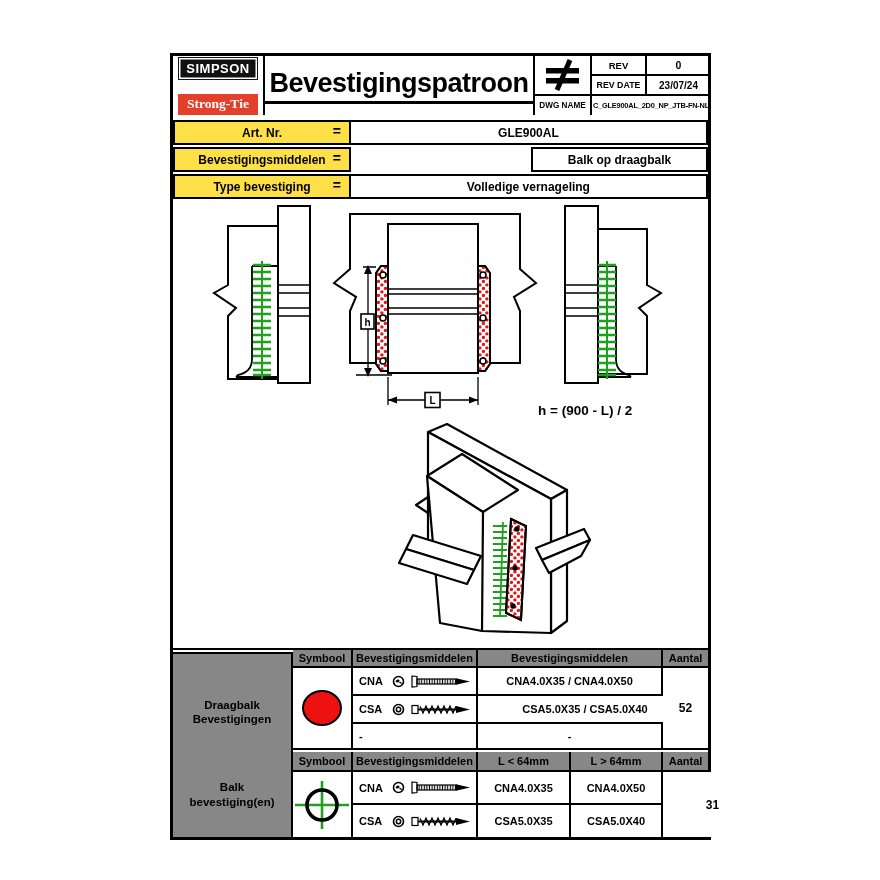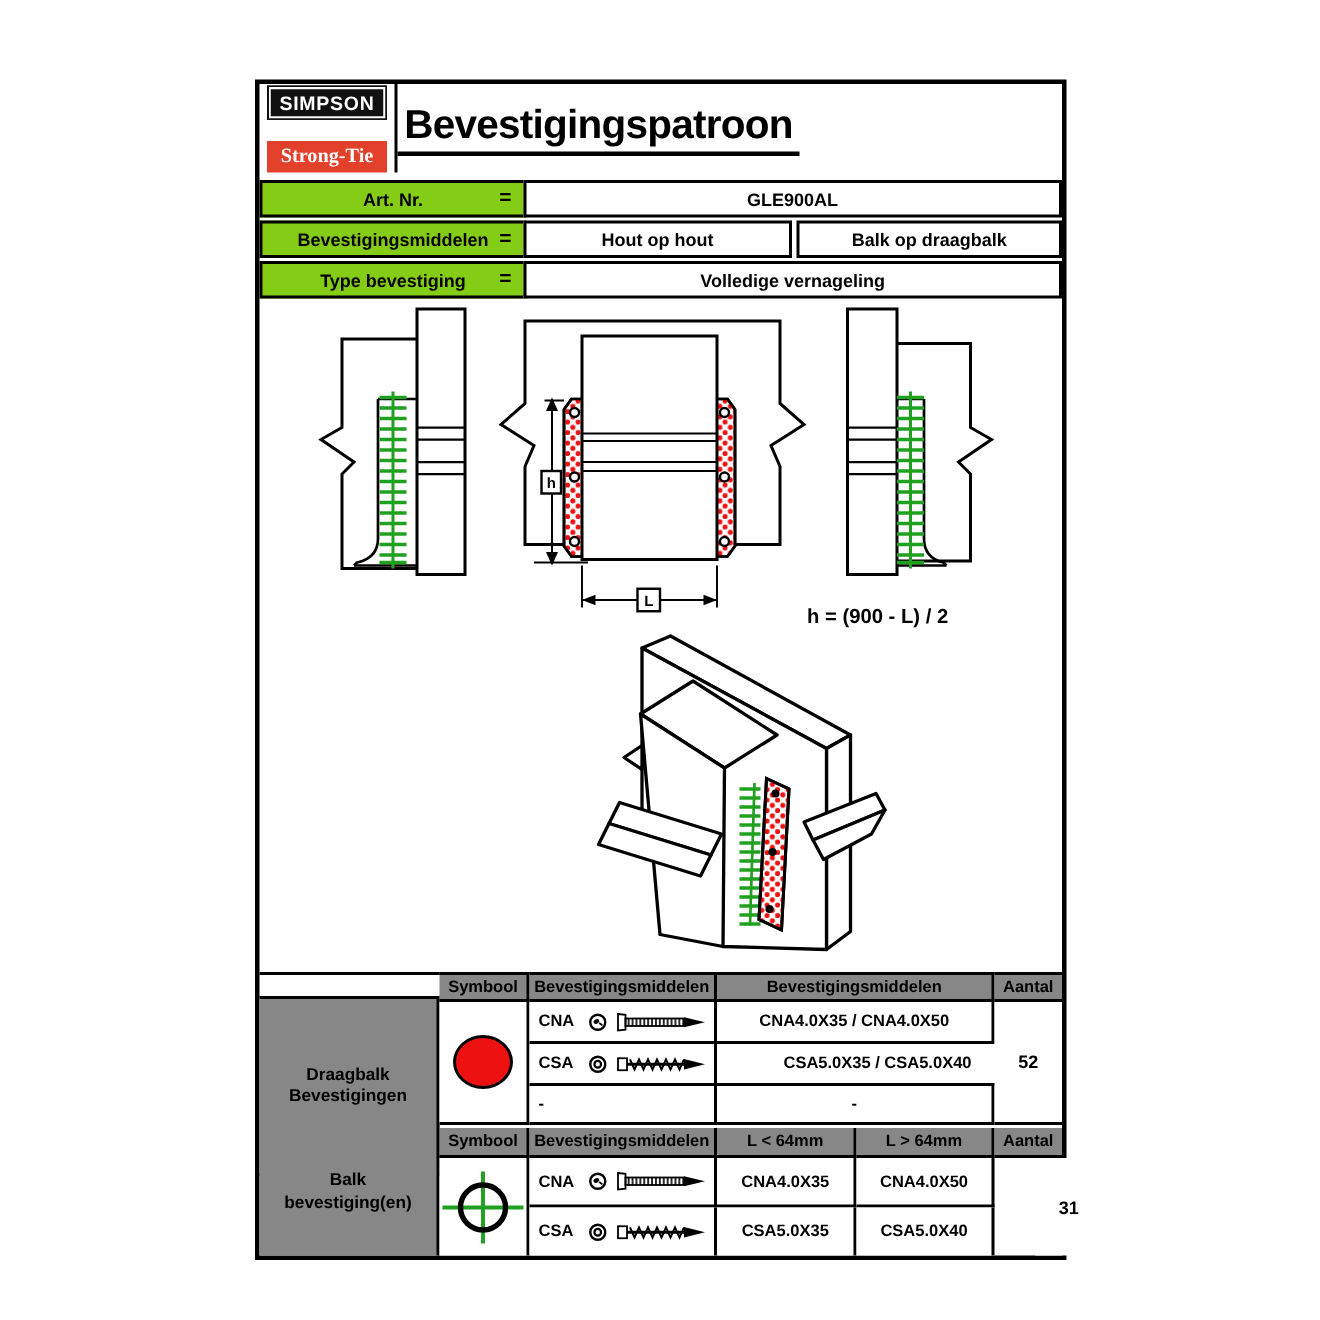--- a/index.html
+++ b/index.html
@@ -18,21 +18,21 @@
   #cell-sym{left:0;top:0;width:57px;height:40px;border-right:2px solid #000;border-bottom:2px solid #000;}
   #cell-revl{left:57px;top:0;width:55px;height:20px;border-right:2px solid #000;border-bottom:2px solid #000;font-size:9.5px;}
   #cell-revv{left:112px;top:0;width:63px;height:20px;border-bottom:2px solid #000;font-size:10.5px;}
   #cell-datel{left:57px;top:20px;width:55px;height:20px;border-right:2px solid #000;border-bottom:2px solid #000;font-size:8.8px;}
   #cell-datev{left:112px;top:20px;width:63px;height:20px;border-bottom:2px solid #000;font-size:10px;}
   #cell-dwgl{left:0;top:40px;width:57px;height:19px;border-right:2px solid #000;font-size:8.2px;}
   #cell-dwgv{left:57px;top:40px;width:118px;height:19px;font-size:7.4px;letter-spacing:-.2px;}
   
   #sec-info{left:0;top:59px;width:535px;height:84px;}
   .irow{position:absolute;left:0;width:535px;height:25px;}
-  .ir-label{position:absolute;left:0;top:0;width:178px;height:25px;background:#84cc16;border:2.2px solid #000;box-sizing:border-box;display:flex;align-items:center;justify-content:center;font-weight:bold;font-size:12px;text-align:right;}
+  .ir-label{position:absolute;left:0;top:0;width:178px;height:25px;background:#fde047;border:2.2px solid #000;box-sizing:border-box;display:flex;align-items:center;justify-content:center;font-weight:bold;font-size:12px;text-align:right;}
   .ir-eq{position:absolute;right:8px;top:1px;font-weight:bold;font-size:14px;}
   .ir-val{position:absolute;top:0;height:25px;border:2.2px solid #000;box-sizing:border-box;display:flex;align-items:center;justify-content:center;font-weight:bold;font-size:12px;background:#fff;}
   
   .tbl{left:0;width:535px;}
   .tc{position:absolute;box-sizing:border-box;border-right:2.2px solid #000;border-bottom:2.2px solid #000;display:flex;align-items:center;justify-content:center;font-weight:bold;background:#fff;}
   .tc.grey{background:#878787;}
   .tc.hdr{font-size:11px;}
   .tc.body{font-size:11px;}
   .tc.left{justify-content:flex-start;padding-left:6px;}
   .rowhead{flex-direction:column;line-height:1.25;font-size:11.5px;text-align:center;}
@@ -47,36 +47,50 @@
   <div id="frame">
 
     <div class="abs" id="sec-header">
       <div class="abs" id="logo-cell">
         <div class="logo-black">SIMPSON</div>
         <div class="logo-red">Strong-Tie</div>
       </div>
       <div class="abs" id="title-cell">
         <span>Bevestigingspatroon</span>
       </div>
+      <div class="abs" id="hdr-right">
+        <div class="hrc" id="cell-sym">
+          <svg width="46" height="34" viewBox="0 0 46 34">
+            <rect x="6" y="10" width="33" height="5.5" fill="#000"></rect>
+            <rect x="6" y="20" width="33" height="5.5" fill="#000"></rect>
+            <line x1="30" y1="2" x2="17" y2="32" stroke="#000" stroke-width="5"></line>
+          </svg>
+        </div>
+        <div class="hrc" id="cell-revl">REV</div>
+        <div class="hrc" id="cell-revv">0</div>
+        <div class="hrc" id="cell-datel">REV DATE</div>
+        <div class="hrc" id="cell-datev">23/07/24</div>
+        <div class="hrc" id="cell-dwgl">DWG NAME</div>
+        <div class="hrc" id="cell-dwgv">C_GLE900AL_2D0_NP_JTB-FN-NL</div>
+      </div>
     </div>
 
     <div class="abs" id="sec-info">
       <div class="irow" style="top:5px">
         <div class="ir-label">
           <span>Art. Nr.</span>
           <span class="ir-eq">=</span>
         </div>
         <div class="ir-val" style="left:175.8px;width:359.2px">GLE900AL</div>
       </div>
       <div class="irow" style="top:32px">
         <div class="ir-label">
           <span>Bevestigingsmiddelen</span>
           <span class="ir-eq">=</span>
         </div>
-        <div class="ir-val" style="left:175.8px;width:179px">Hout op hout</div>
         <div class="ir-val" style="left:358px;width:177px">Balk op draagbalk</div>
       </div>
       <div class="irow" style="top:59px">
         <div class="ir-label">
           <span>Type bevestiging</span>
           <span class="ir-eq">=</span>
         </div>
         <div class="ir-val" style="left:175.8px;width:359.2px">Volledige vernageling</div>
       </div>
     </div>
@@ -169,21 +183,21 @@
           <polygon points="341,320 356,327 351,421 336,414" fill="url(#reddots)" stroke="#000" stroke-width="2"></polygon>
           <circle cx="347" cy="330" r="2.7" fill="#000"></circle>
           <circle cx="345" cy="369" r="2.7" fill="#000"></circle>
           <circle cx="343" cy="407" r="2.7" fill="#000"></circle>
         </g>
       </svg>
     </div>
 
     <div class="abs tbl" style="top:592px;height:104px">
       <div id="t1-sep"></div>
-      <div class="tc grey rowhead" style="left:0;top:16px;width:120px;height:120px;border-top:2.2px solid #000">
+      <div class="tc grey rowhead" style="left:0;top:4px;width:120px;height:120px;border-top:2.2px solid #000">
         <span>Draagbalk</span>
         <span>Bevestigingen</span>
       </div>
       <div class="tc grey hdr" style="left:120px;top:0;width:60px;height:20px;border-top:2.2px solid #000">Symbool</div>
       <div class="tc grey hdr" style="left:180px;top:0;width:125px;height:20px;border-top:2.2px solid #000">Bevestigingsmiddelen</div>
       <div class="tc grey hdr" style="left:305px;top:0;width:185px;height:20px;border-top:2.2px solid #000">Bevestigingsmiddelen</div>
       <div class="tc grey hdr" style="left:490px;top:0;width:45px;height:20px;border-right:none;border-top:2.2px solid #000">Aantal</div>
 
       <div class="tc body" style="left:120px;top:20px;width:60px;height:82px">
         <div style="width:40px;height:36px;border-radius:50%;background:#ee1111;border:2.5px solid #000;box-sizing:border-box"></div>

